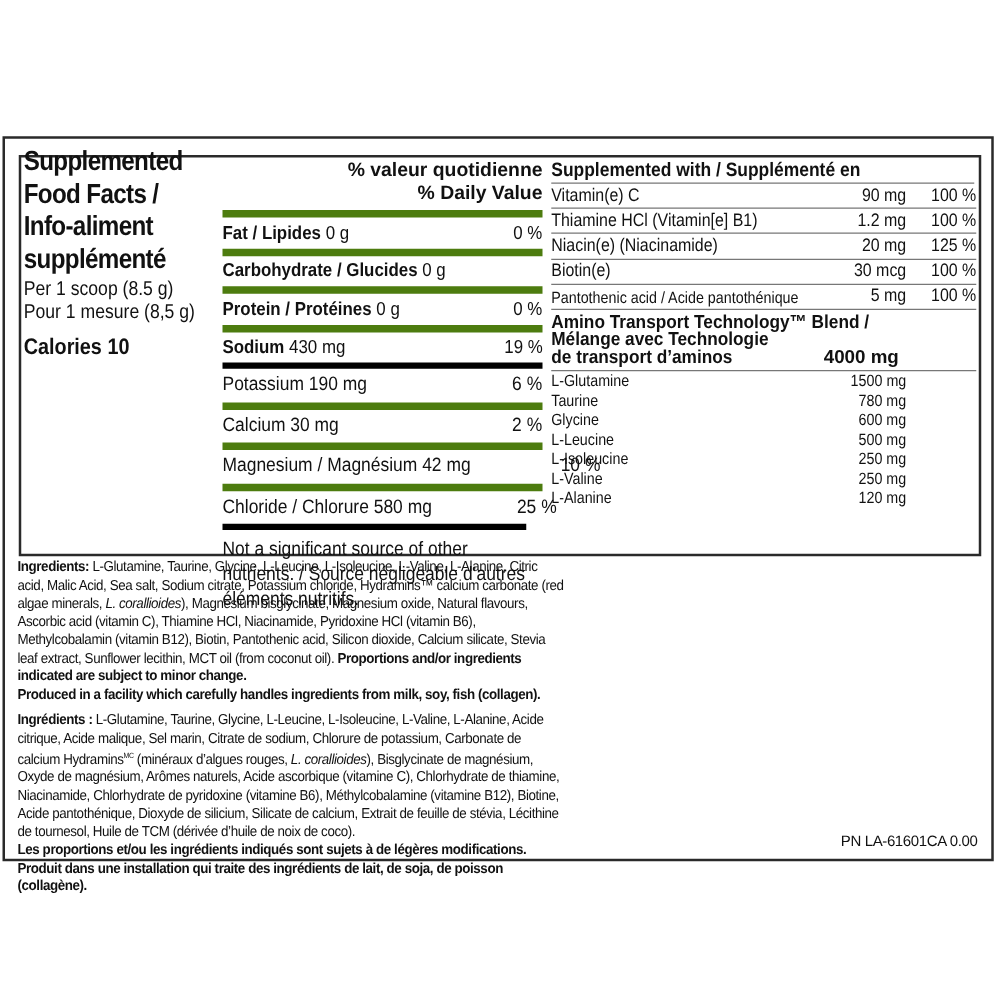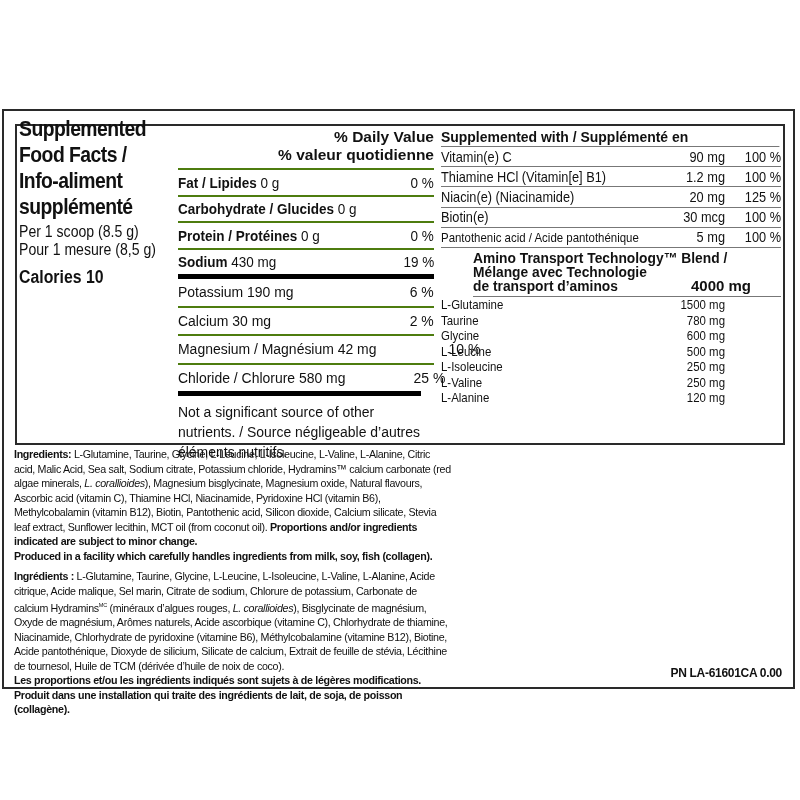--- a/index.html
+++ b/index.html
@@ -16,79 +16,79 @@
              transform: scaleX(0.88); transform-origin: left; white-space: nowrap; }
     .serving { font-size: 16px; line-height: 18px; margin-top: 3px; transform: scaleX(0.88);
                transform-origin: left; white-space: nowrap; }
     .calories { font-weight: bold; font-size: 18px; margin-top: 8px; transform: scaleX(0.88);
                 transform-origin: left; white-space: nowrap; }
 
     
     .nf { position: absolute; left: 178px; top: 128px; width: 256px; font-size: 15px; }
     .dv-head { text-align: right; font-weight: bold; font-size: 15.5px; line-height: 18px; padding-bottom: 4px; }
     .nf-row { display: flex; justify-content: space-between; align-items: center;
-              border-top: 2px solid #4d7c0f; height: 24.5px; white-space: nowrap; }
+              border-top: 6px solid #4d7c0f; height: 24.5px; white-space: nowrap; }
     .nf-row .lbl { transform: scaleX(0.9); transform-origin: left; }
     .nf-row .pct { transform: scaleX(0.9); transform-origin: right; }
     .nf-row b { font-weight: bold; }
     .nf-row.thick-top { border-top: 5px solid #000; }
     .nf-row.big { height: 26.5px; font-size: 15.5px; gap: 46px; }
     .nf-note { border-top: 5px solid #000; padding-top: 6px; font-size: 15.5px; line-height: 20px;
                transform: scaleX(0.9); transform-origin: left; width: 270px; }
 
     
     .sup { position: absolute; left: 441px; top: 128px; width: 340px; font-size: 14.5px; }
     .sup-head { font-weight: bold; font-size: 15.5px; line-height: 18px; border-bottom: 1px solid #777;
                 transform: scaleX(0.9); transform-origin: left; white-space: nowrap; width: 376px; }
     .sup-row { display: grid; grid-template-columns: 218px 66px 56px; height: 19.2px; align-items: center;
                border-bottom: 1px solid #777; white-space: nowrap; }
     .sup-row span { transform: scaleX(0.88); transform-origin: left; }
     .sup-row .amt { text-align: right; transform-origin: right; }
     .sup-row .pct { text-align: right; transform-origin: right; }
     .sup-row .name.small { font-size: 13px; }
     .blend-head { display: grid; grid-template-columns: 218px 66px 56px; font-weight: bold;
                   font-size: 15px; line-height: 14px; padding-top: 3px; padding-bottom: 3px;
-                  border-bottom: 1px solid #777; margin-left: 32px; }
+                  border-bottom: 1px solid #777; }
     .blend-head .t { white-space: pre-line; transform: scaleX(0.92); transform-origin: left; grid-column: 1 / 2; white-space: pre; }
     .blend-head .a { align-self: end; white-space: nowrap; }
     .amino-row { display: grid; grid-template-columns: 218px 66px; height: 15.5px; align-items: center;
                  font-size: 13px; white-space: nowrap; }
     .amino-row span { transform: scaleX(0.88); transform-origin: left; }
     .amino-row .amt { text-align: right; transform-origin: right; }
 
     
     .ingr { position: absolute; left: 14px; top: 447px; width: 470px; font-size: 11.5px; line-height: 14.5px;
             letter-spacing: -0.35px; transform: scaleX(0.93); transform-origin: left; }
     .ingr p { margin: 0; }
     .ingr .fr { margin-top: 6px; }
     .ingr b { font-weight: bold; }
     .ingr i { font-style: italic; }
-    .pn { position: absolute; right: 18px; top: 666px; font-weight: bold; font-size: 12px;
+    .pn { position: absolute; right: 18px; top: 666px; font-weight: normal; font-size: 12px;
           letter-spacing: -0.3px; }
   </style>
 </head>
 <body>
 
 <div class="outer"></div>
 <div class="panel"></div>
 
 <div class="title-col">
   <div class="title">Supplemented</div>
   <div class="title">Food Facts /</div>
   <div class="title">Info-aliment</div>
   <div class="title">supplémenté</div>
   <div class="serving">Per 1 scoop (8.5 g)</div>
   <div class="serving" style="margin-top:0">Pour 1 mesure (8,5 g)</div>
   <div class="calories">Calories 10</div>
 </div>
 
 <div class="nf">
   <div class="dv-head">
+    <div>% valeur quotidienne</div>
     <div>% Daily Value</div>
-    <div>% valeur quotidienne</div>
   </div>
   <div class="nf-row">
     <span class="lbl"><b>Fat / Lipides</b><span> 0 g</span></span>
     <span class="pct">0 %</span>
   </div>
   <div class="nf-row">
     <span class="lbl"><b>Carbohydrate / Glucides</b><span> 0 g</span></span>
     <span class="pct"></span>
   </div>
   <div class="nf-row">

